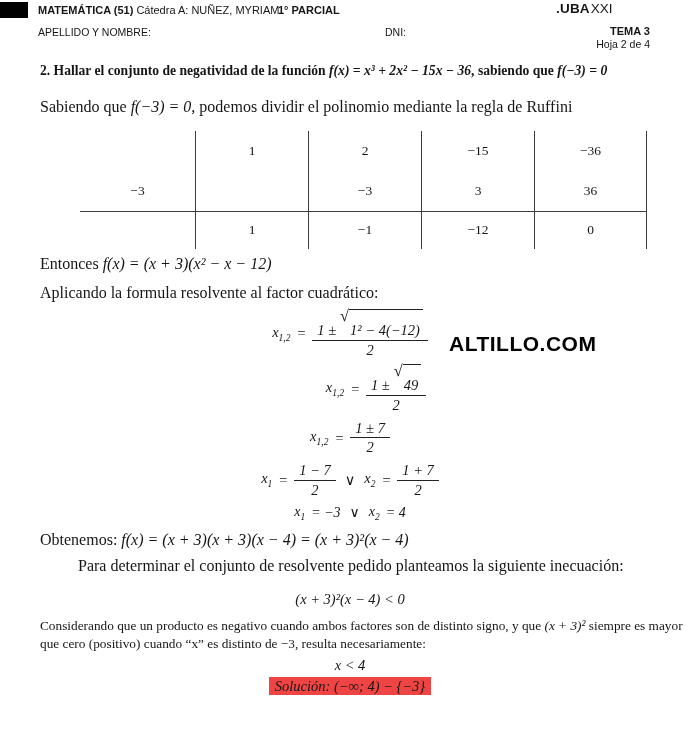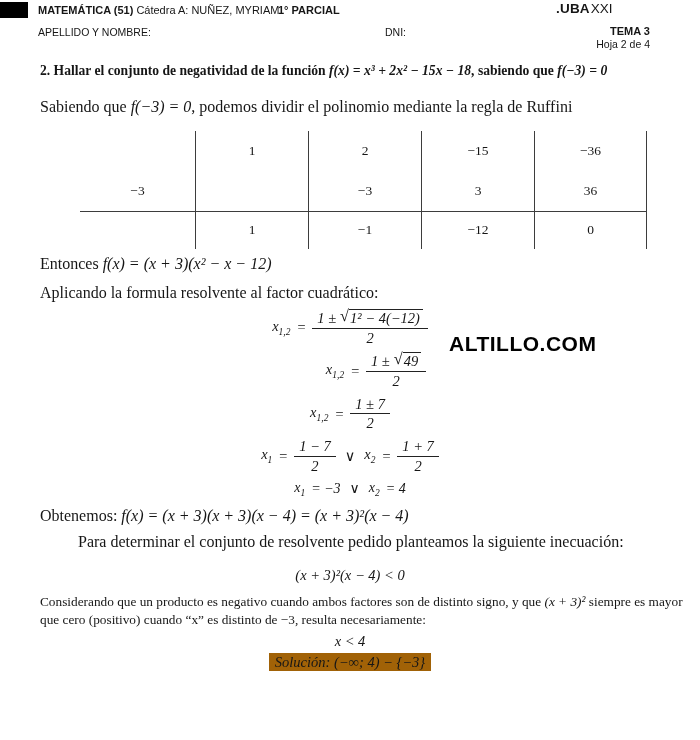--- a/index.html
+++ b/index.html
@@ -47,30 +47,30 @@
   
   .formula { display:flex; align-items:center; justify-content:center;
              font-size:14.5px; font-style:italic; margin-top:6px; gap:6px; line-height:1.15; }
   .formula sub { font-size:9.5px; font-style:italic; }
   .frac { display:inline-flex; flex-direction:column; align-items:center; }
   .frac .num { border-bottom:1.3px solid #222; padding:0 5px 1px 5px;
                display:inline-flex; align-items:flex-end; gap:4px; }
   .frac .den { padding-top:1px; }
   .sqrtwrap { display:inline-flex; }
   .rad { font-style:normal; line-height:1; font-size:1.12em; transform:translateY(-1px); }
-  .radicand { border-top:1.2px solid #222; padding:0 3px 0 1px; }
+  .radicand { border-top:1.2px solid #222; padding:12px 3px 0 1px; }
   .vee { font-style:normal; padding:0 3px; }
   .offset-r { transform:translateX(26px); }
   .roots-line { margin-top:5px; font-size:14px; }
 
   .center-math { text-align:center; font-style:italic; font-size:14.5px; margin-top:15px; }
   .tight { margin-top:4px; }
   .considerando { margin:9px 8px 0 40px; font-size:13.3px; }
   .indent { margin-left:78px; }
-  .hl { background:#a16207; padding:1px 6px; }
+  .hl { background:#ef4444; padding:1px 6px; }
 
   
   .watermark { position:absolute; left:449px; top:332px; color:#000;
     font-family:"Liberation Sans", sans-serif; font-weight:bold;
     font-size:21px; letter-spacing:0.5px; }
 </style>
 </head>
 <body>
 
 <div class="page">
@@ -83,21 +83,21 @@
     <span class="h-apellido">APELLIDO Y NOMBRE:</span>
     <span class="h-dni">DNI:</span>
     <div class="h-tema">
       <span class="tema-label">TEMA 3</span>
       <span>Hoja 2 de 4</span>
     </div>
   </header>
 
   <main>
 
-    <p class="statement"><span>2. Hallar el conjunto de negatividad de la función </span><span class="math">f(x) = x³ + 2x² − 15x − 18</span><span>, sabiendo que </span><span class="math">f(−3) = 0</span></p>
+    <p class="statement"><span>2. Hallar el conjunto de negatividad de la función </span><span class="math">f(x) = x³ + 2x² − 15x − 36</span><span>, sabiendo que </span><span class="math">f(−3) = 0</span></p>
 
     <p class="body-line"><span>Sabiendo que </span><span class="math">f(−3) = 0</span><span>, podemos dividir el polinomio mediante la regla de Ruffini</span></p>
 
     <div class="ruffini">
       <div class="c"></div>
       <div class="c vl">1</div>
       <div class="c vl">2</div>
       <div class="c vl">−15</div>
       <div class="c vl vr">−36</div>
 

